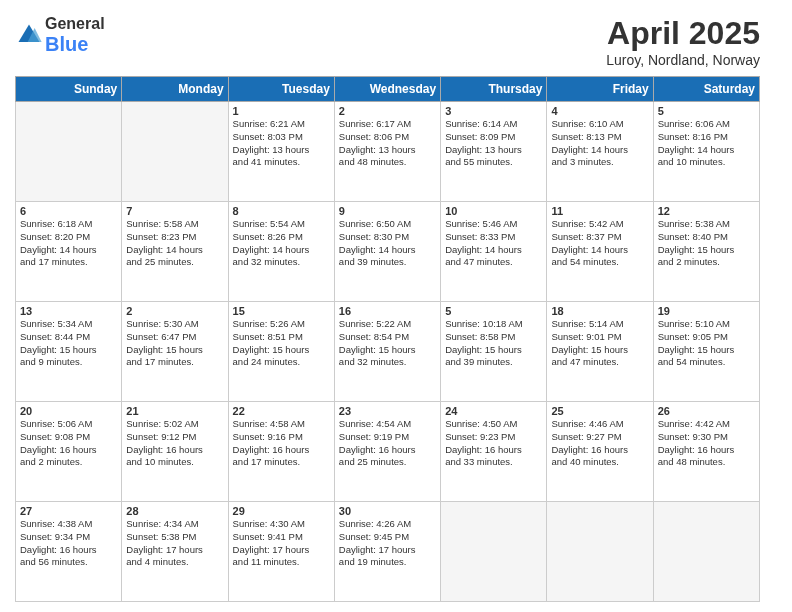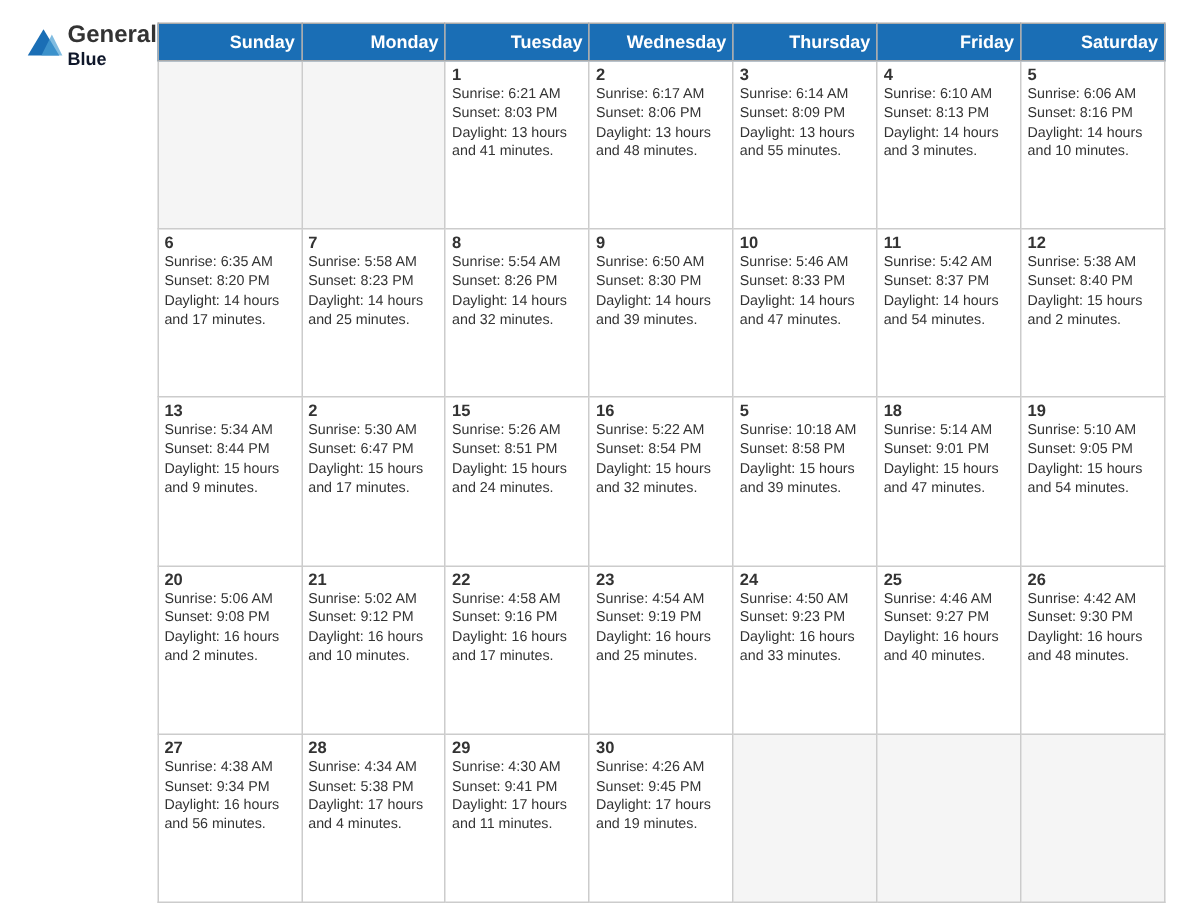--- a/index.html
+++ b/index.html
@@ -6,22 +6,23 @@
     body {
       width: 792px;
       height: 612px;
       font-family: Arial, sans-serif;
       background: #fff;
       overflow: hidden;
     }
     .page {
       width: 792px;
       height: 612px;
-      padding: 15px 15px 10px 15px;
-      display: flex;
+      padding: 15px 32px 10px 15px;
+      display: flex;
+      flex-direction: column;
     }
     .header {
       display: flex;
       justify-content: space-between;
       align-items: flex-start;
       margin-bottom: 8px;
     }
     .logo {
       display: flex;
       align-items: center;
@@ -30,23 +31,23 @@
       display: flex;
       flex-direction: column;
       line-height: 1.1;
     }
     .logo-general {
       font-size: 16px;
       font-weight: bold;
       color: #333;
     }
     .logo-blue {
-      font-size: 12px;
-      font-weight: bold;
-      color: #0f172a;
+      font-size: 20px;
+      font-weight: bold;
+      color: #3b82f6;
     }
     .logo-icon {
       width: 28px;
       height: 28px;
       margin-right: 2px;
     }
     .title-block {
       text-align: right;
     }
     .month-title {
@@ -103,20 +104,24 @@
     <div class="logo">
       <svg class="logo-icon" viewBox="0 0 40 40">
         <polygon points="20,5 35,30 5,30" fill="#1a6eb5"></polygon>
         <polygon points="28,10 38,30 18,30" fill="#4a9fd4" opacity="0.7"></polygon>
       </svg>
       <div class="logo-text">
         <span class="logo-general">General</span>
         <span class="logo-blue">Blue</span>
       </div>
     </div>
+    <div class="title-block">
+      <div class="month-title">April 2025</div>
+      <div class="location">Luroy, Nordland, Norway</div>
+    </div>
   </div>
 
   <table class="calendar">
     <thead>
       <tr>
       <th>Sunday</th>
           <th>Monday</th>
           <th>Tuesday</th>
           <th>Wednesday</th>
           <th>Thursday</th>
@@ -145,21 +150,21 @@
             <div class="cell-info"><span>Sunrise: 6:10 AM</span><br><span>Sunset: 8:13 PM</span><br><span>Daylight: 14 hours</span><br><span>and 3 minutes.</span></div>
           </td>
           <td>
             <span class="day-number">5</span>
             <div class="cell-info"><span>Sunrise: 6:06 AM</span><br><span>Sunset: 8:16 PM</span><br><span>Daylight: 14 hours</span><br><span>and 10 minutes.</span></div>
           </td>
         </tr>
         <tr>
           <td>
             <span class="day-number">6</span>
-            <div class="cell-info"><span>Sunrise: 6:35 AM</span><br><span>Sunset: 8:20 PM</span><br><span>Daylight: 14 hours</span><br><span>and 17 minutes.</span></div>
+            <div class="cell-info"><span>Sunrise: 6:18 AM</span><br><span>Sunset: 8:20 PM</span><br><span>Daylight: 14 hours</span><br><span>and 17 minutes.</span></div>
           </td>
           <td>
             <span class="day-number">7</span>
             <div class="cell-info"><span>Sunrise: 5:58 AM</span><br><span>Sunset: 8:23 PM</span><br><span>Daylight: 14 hours</span><br><span>and 25 minutes.</span></div>
           </td>
           <td>
             <span class="day-number">8</span>
             <div class="cell-info"><span>Sunrise: 5:54 AM</span><br><span>Sunset: 8:26 PM</span><br><span>Daylight: 14 hours</span><br><span>and 32 minutes.</span></div>
           </td>
           <td>

